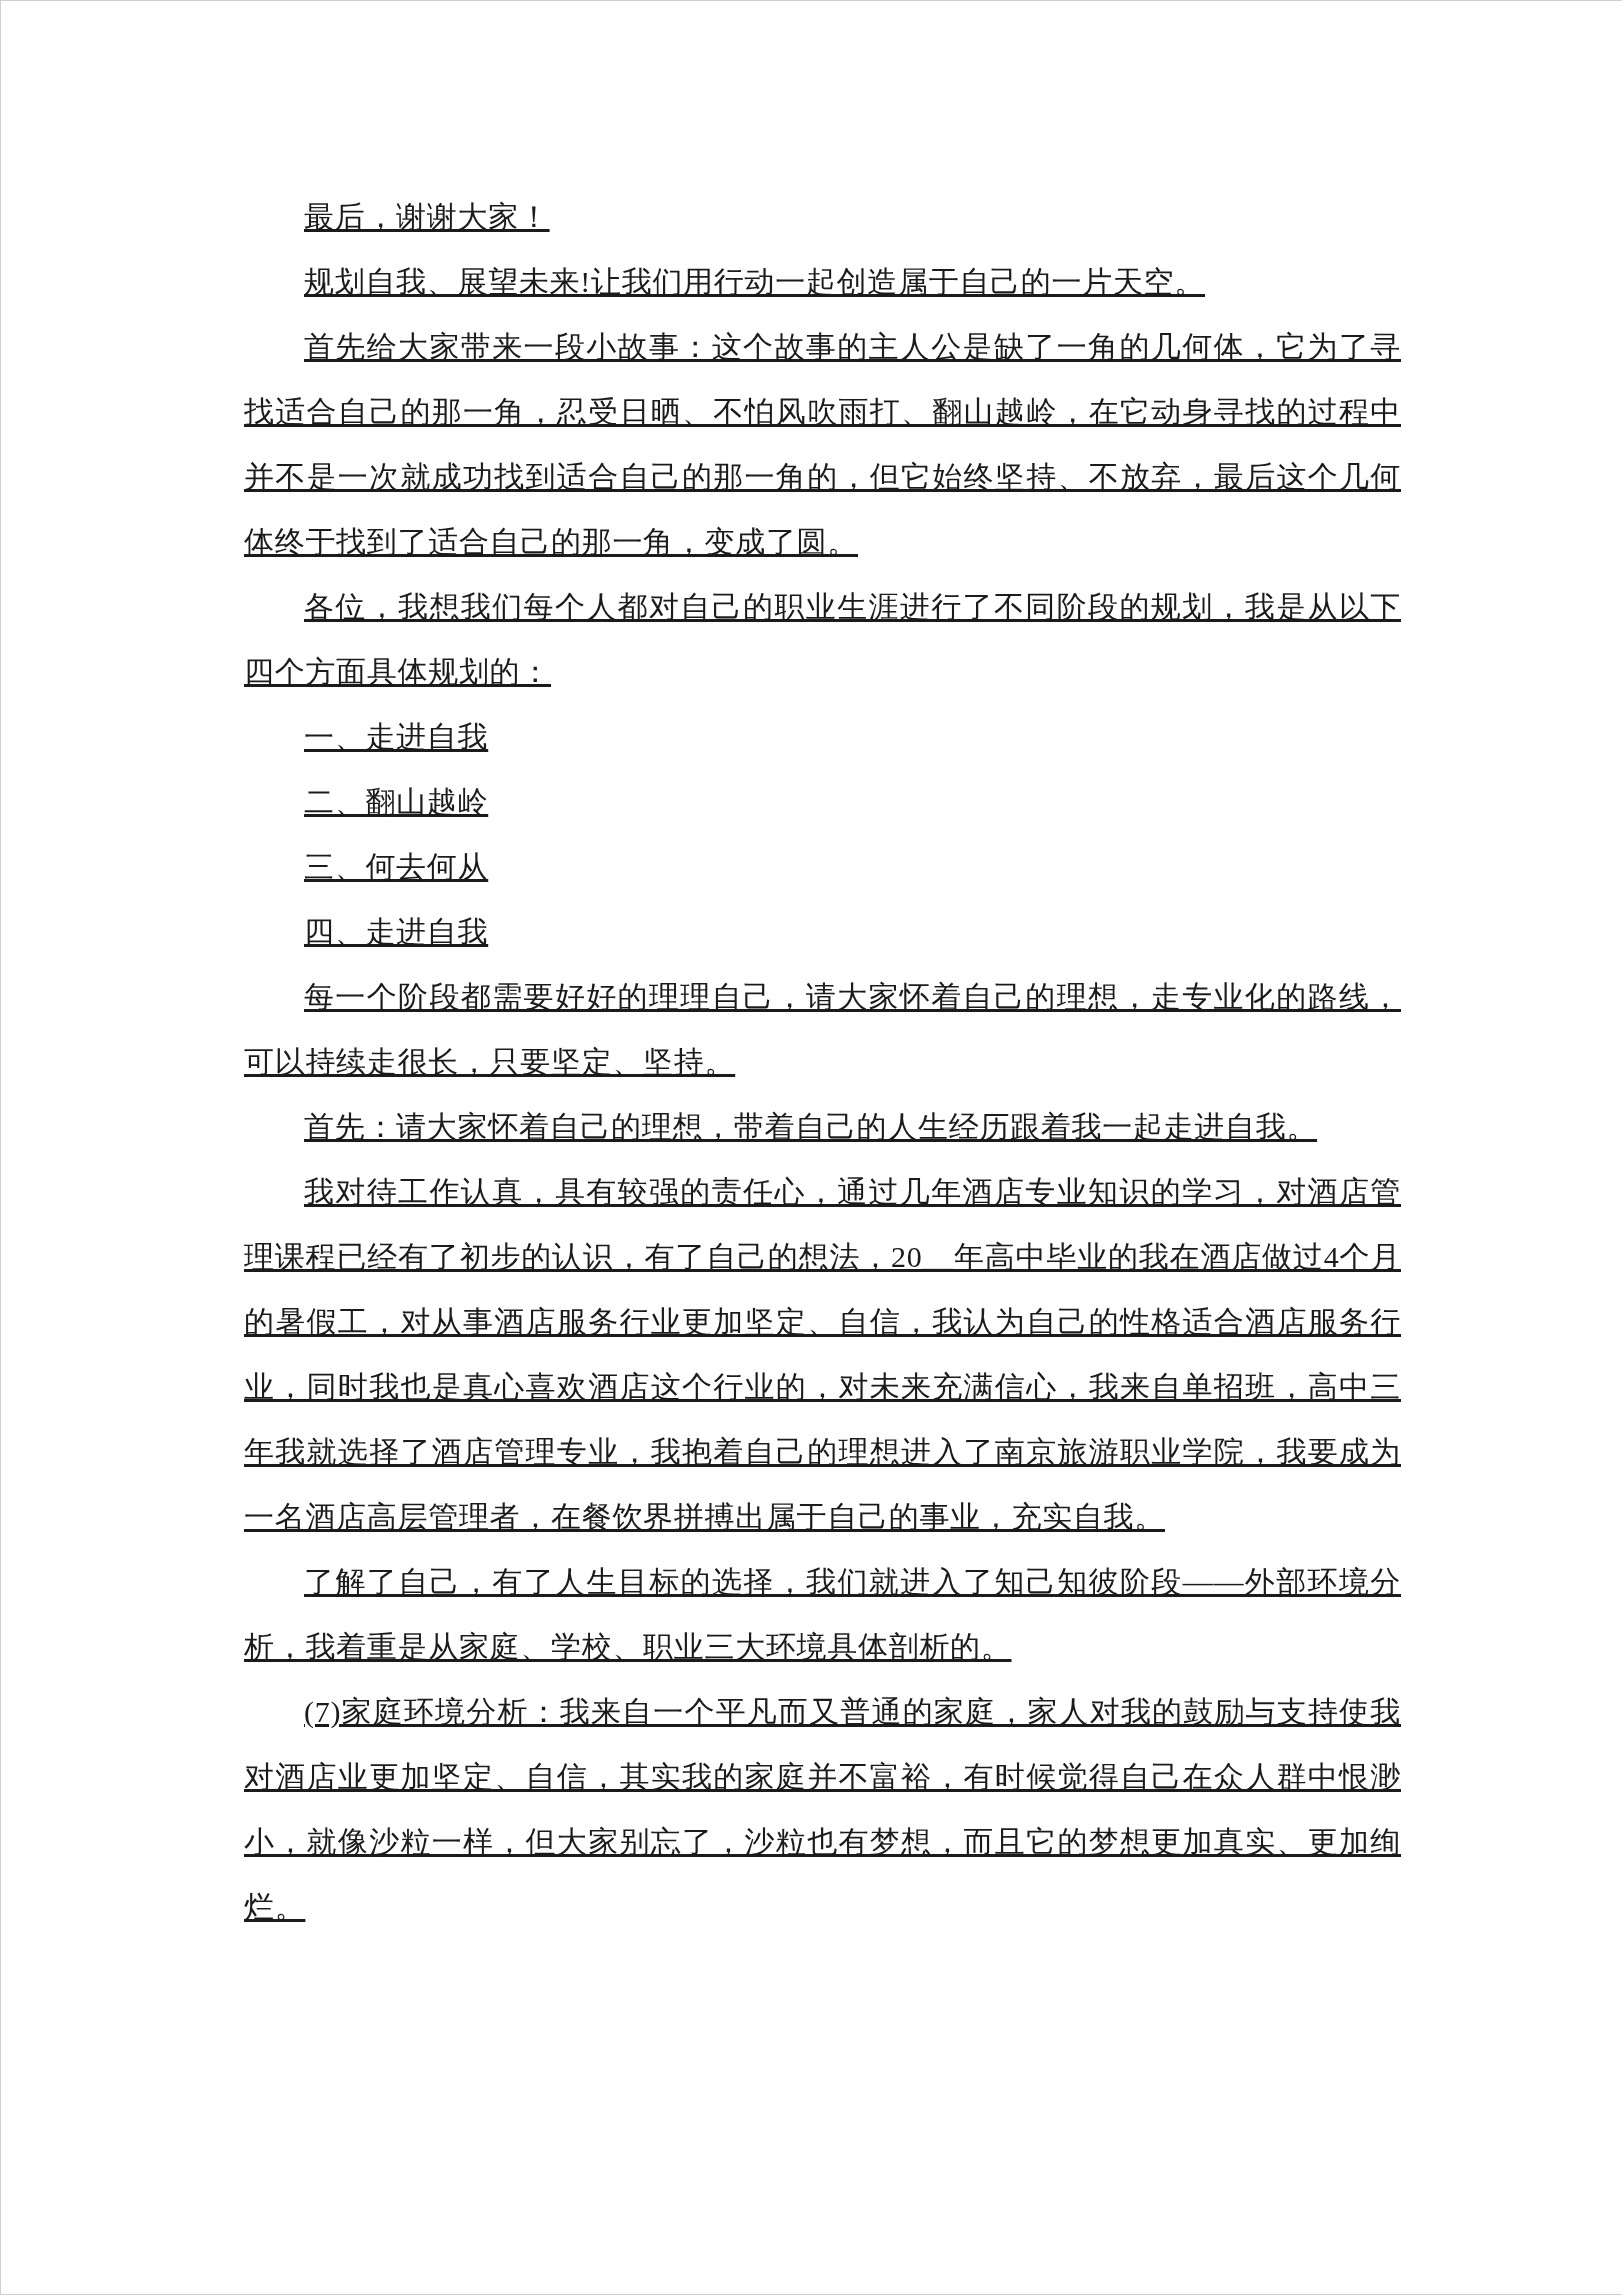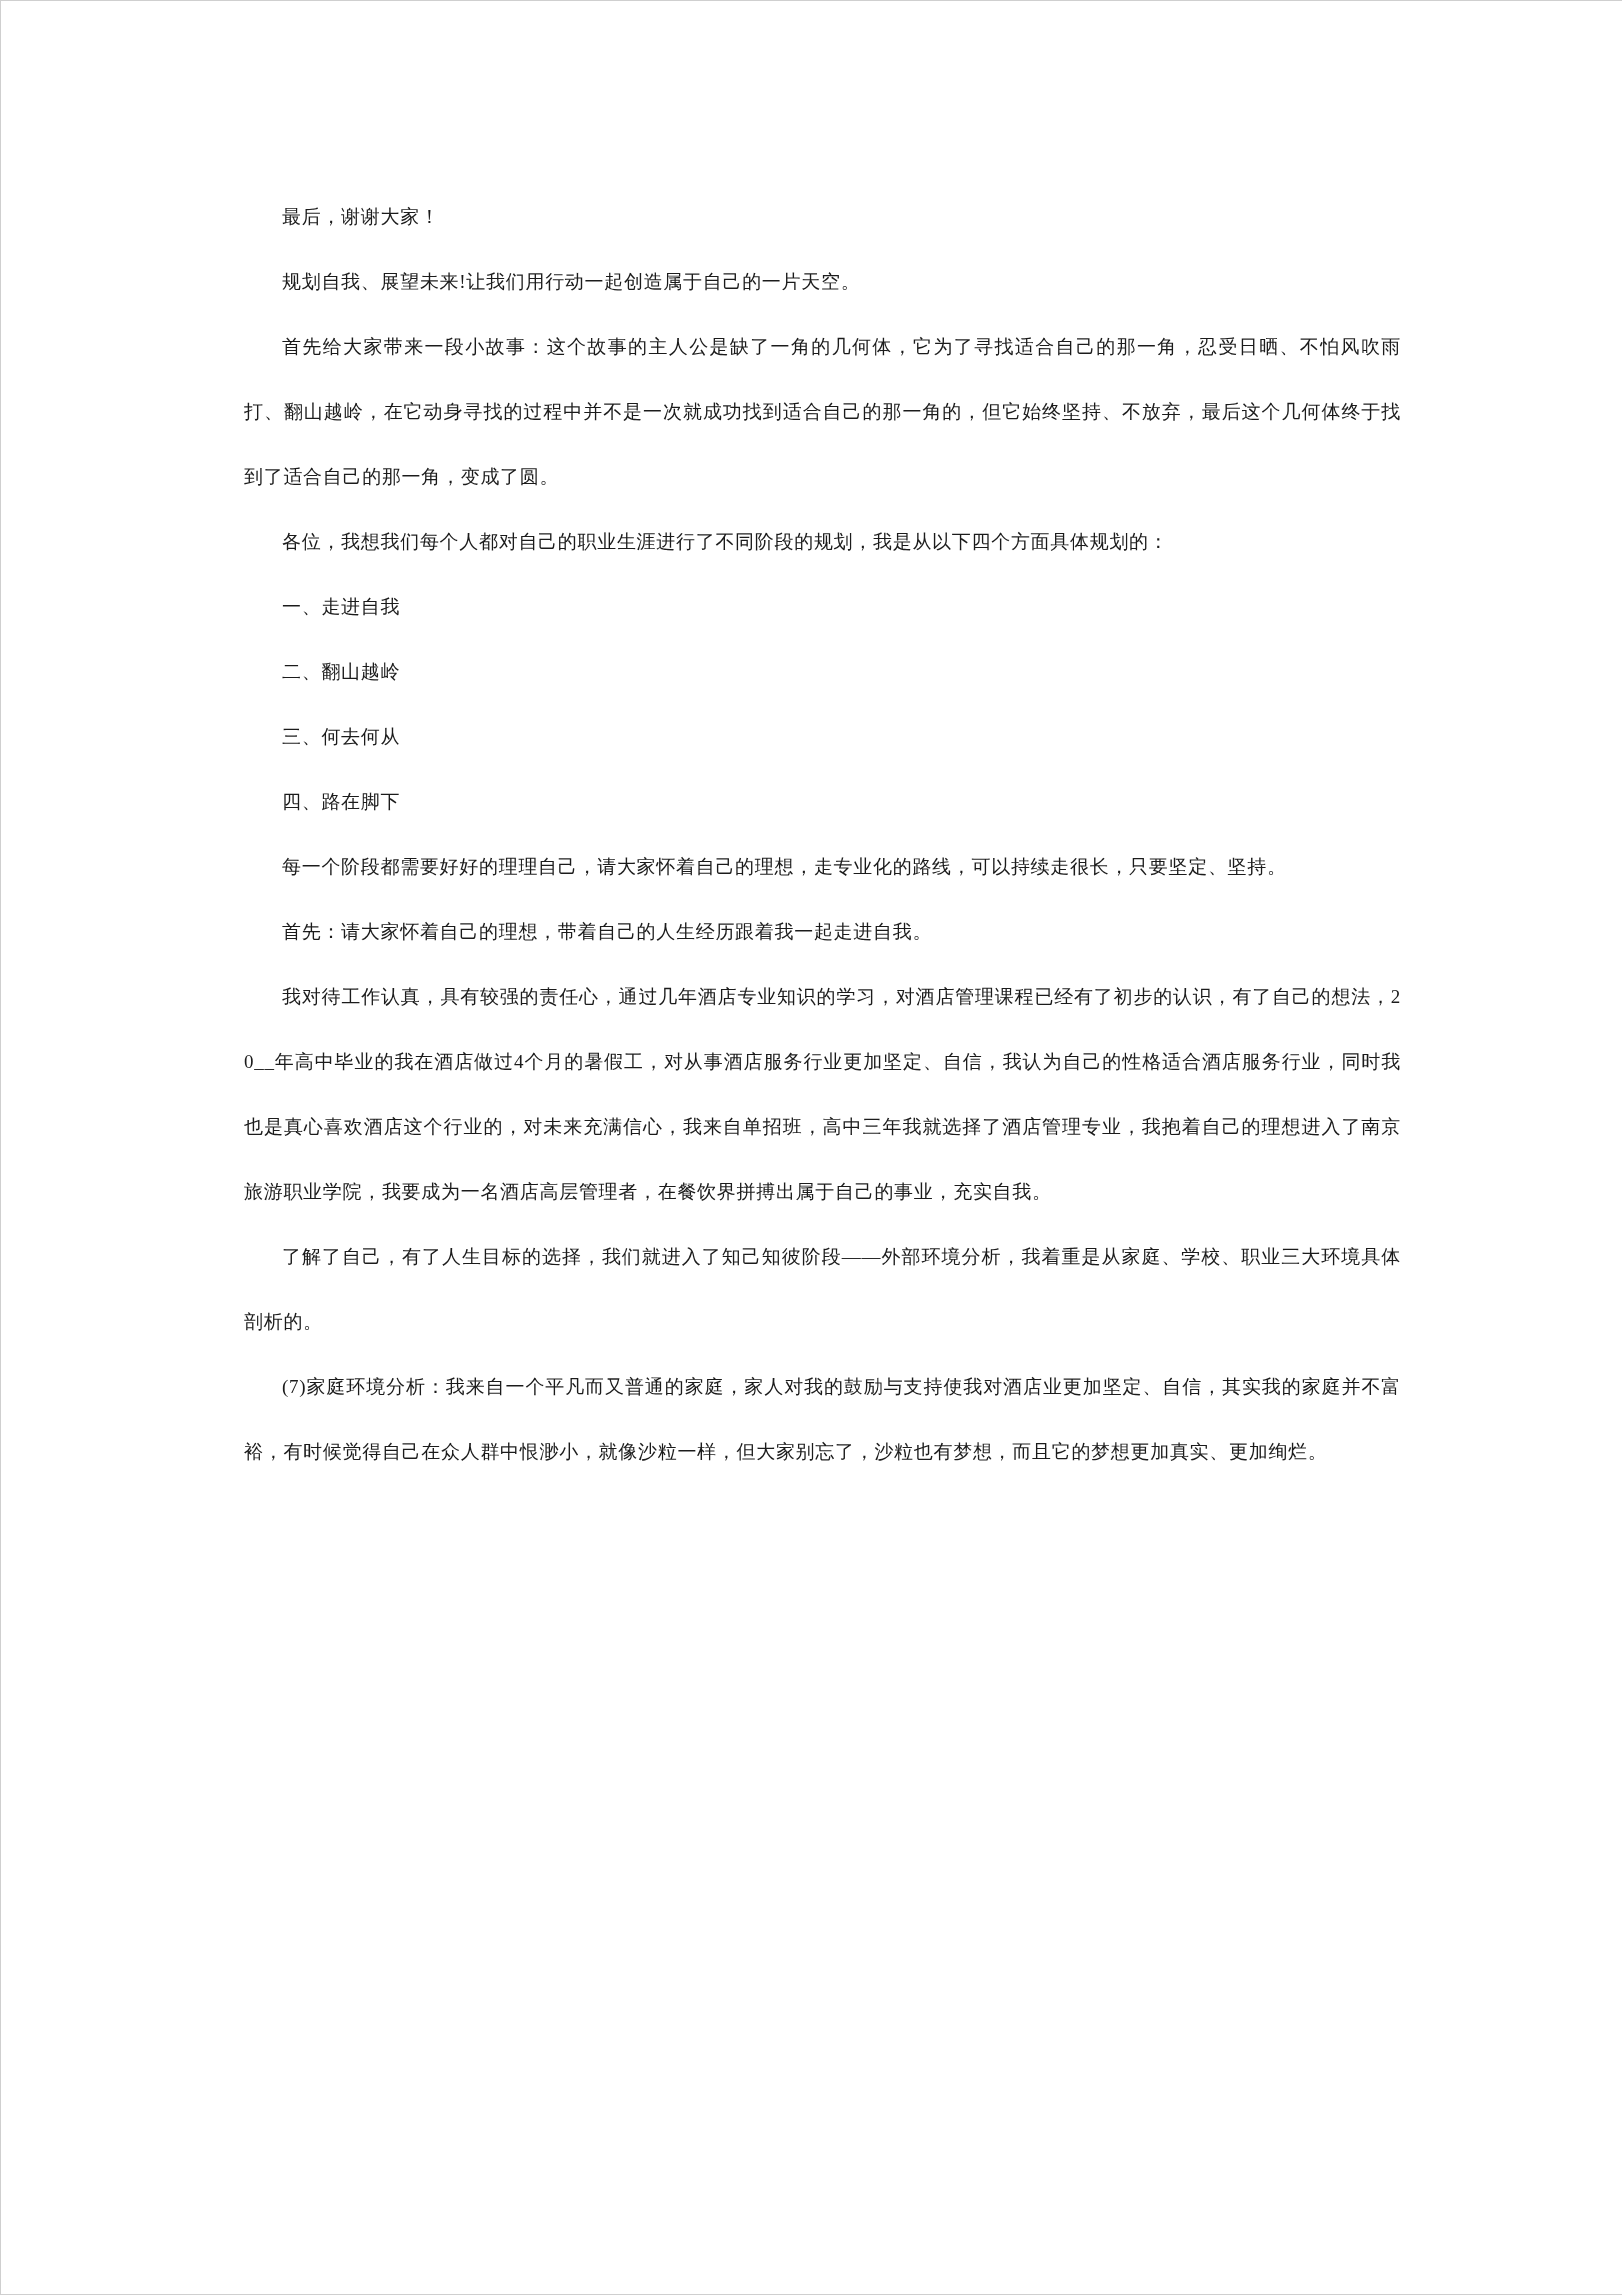--- a/index.html
+++ b/index.html
@@ -17,25 +17,26 @@
     width: 1623px;
     height: 2295px;
     box-sizing: border-box;
     background: #ffffff;
     border: 1.3px solid #cfcfcf;
     overflow: hidden;
   }
   .content {
     box-sizing: border-box;
     padding: 183px 221px 131px 243px;
-    font-size: 19px;
+    font-size: 30px;
     line-height: 65px;
     color: #1b1b1b;
     text-align: justify;
     letter-spacing: 0.7px;
+    text-decoration: underline;
   }
   .para {
     margin: 0;
     padding: 0;
     text-indent: 2em;
     word-break: break-all;
   }
 </style>
 </head>
 <body>
@@ -51,21 +52,21 @@
       <p class="para">首先给大家带来一段小故事：这个故事的主人公是缺了一角的几何体，它为了寻找适合自己的那一角，忍受日晒、不怕风吹雨打、翻山越岭，在它动身寻找的过程中并不是一次就成功找到适合自己的那一角的，但它始终坚持、不放弃，最后这个几何体终于找到了适合自己的那一角，变成了圆。</p>
 
       <p class="para">各位，我想我们每个人都对自己的职业生涯进行了不同阶段的规划，我是从以下四个方面具体规划的：</p>
 
       <p class="para">一、走进自我</p>
 
       <p class="para">二、翻山越岭</p>
 
       <p class="para">三、何去何从</p>
 
-      <p class="para">四、路在脚下</p>
+      <p class="para">四、走进自我</p>
 
       <p class="para">每一个阶段都需要好好的理理自己，请大家怀着自己的理想，走专业化的路线，可以持续走很长，只要坚定、坚持。</p>
 
       <p class="para">首先：请大家怀着自己的理想，带着自己的人生经历跟着我一起走进自我。</p>
 
       <p class="para">我对待工作认真，具有较强的责任心，通过几年酒店专业知识的学习，对酒店管理课程已经有了初步的认识，有了自己的想法，20__年高中毕业的我在酒店做过4个月的暑假工，对从事酒店服务行业更加坚定、自信，我认为自己的性格适合酒店服务行业，同时我也是真心喜欢酒店这个行业的，对未来充满信心，我来自单招班，高中三年我就选择了酒店管理专业，我抱着自己的理想进入了南京旅游职业学院，我要成为一名酒店高层管理者，在餐饮界拼搏出属于自己的事业，充实自我。</p>
 
       <p class="para">了解了自己，有了人生目标的选择，我们就进入了知己知彼阶段——外部环境分析，我着重是从家庭、学校、职业三大环境具体剖析的。</p>
 
       <p class="para">(7)家庭环境分析：我来自一个平凡而又普通的家庭，家人对我的鼓励与支持使我对酒店业更加坚定、自信，其实我的家庭并不富裕，有时候觉得自己在众人群中恨渺小，就像沙粒一样，但大家别忘了，沙粒也有梦想，而且它的梦想更加真实、更加绚烂。</p>

